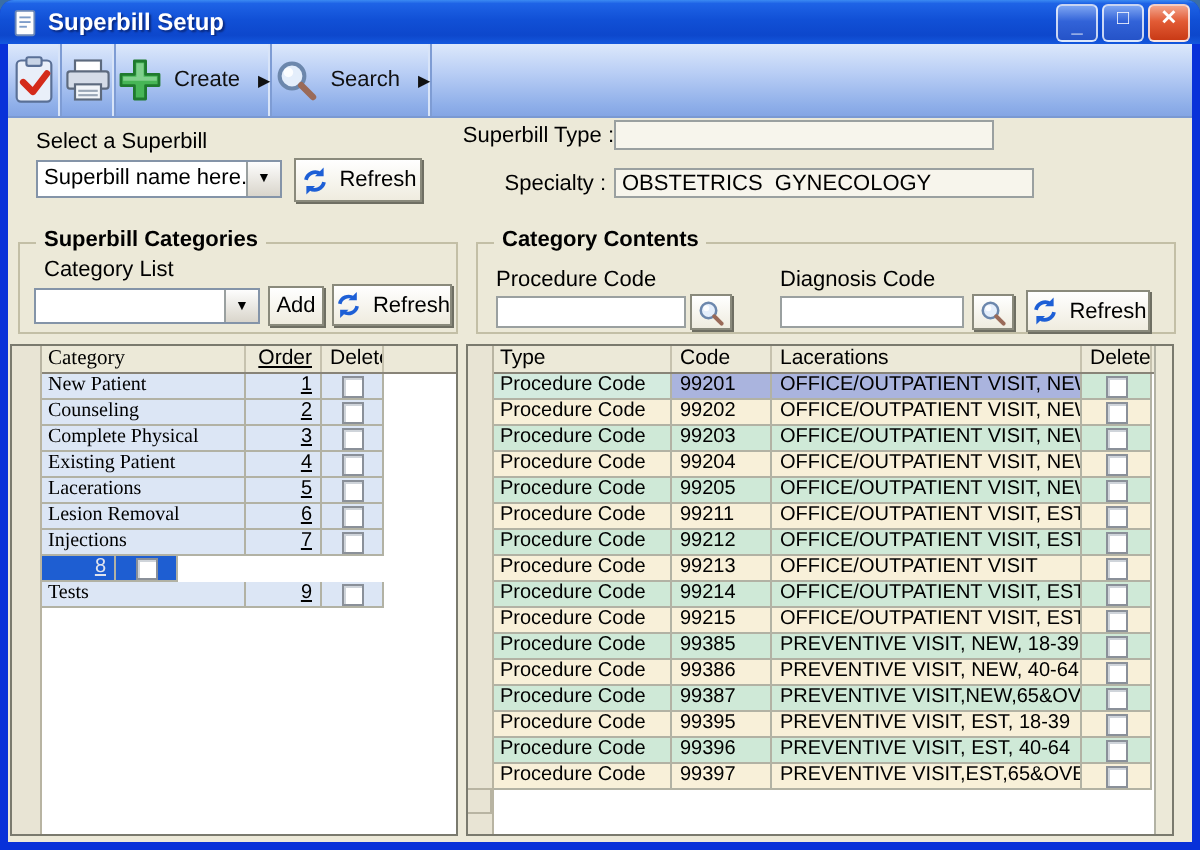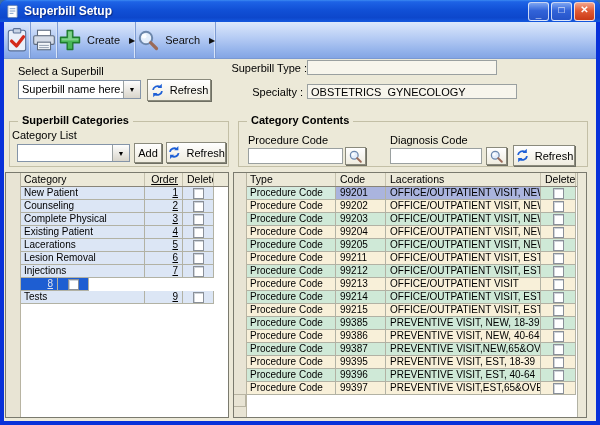--- a/index.html
+++ b/index.html
@@ -63,21 +63,21 @@
   .gc{box-sizing:border-box;border-right:1px solid #b2b2a4;border-bottom:1px solid #b2b2a4;font-size:10px;
     line-height:12px;padding:0 4px;white-space:nowrap;overflow:hidden;color:#000;}
   .gc.ind{border-right:1px solid #b8b4a2;background:#e8e4d4;padding:0;text-align:center;font-size:7px;line-height:13px;color:#000;}
   .cbx{display:inline-block;width:11px;height:11px;background:#fff;border:1px solid #8a9099;
     box-shadow:inset 1px 1px 0 #cfd4da;box-sizing:border-box;margin-top:1px;}
   .c-center{text-align:center;padding:0;}
   .c-right{text-align:right;text-decoration:underline;}
 
   
   .lg .col-ind{width:14px;flex:0 0 auto;}
-  .lg .col-cat{width:125px;flex:0 0 auto;}
+  .lg .col-cat{width:103px;flex:0 0 auto;font-family:Liberation Serif, serif;}
   .lg .col-ord{width:38px;flex:0 0 auto;}
   .lg .col-del{width:31px;flex:0 0 auto;}
   .lg .grow .gc{background:#dce6f5;}
   .lg .grow .gc.ind{background:#e8e4d4;}
   .lg .focuscell{background:#eef0fb !important;outline:1px dotted #444;outline-offset:-2px;}
   .lg .bluecell{background:#1e5ed2 !important;color:#dfe3ee;}
 
   
   .rg .col-ind{width:12px;flex:0 0 auto;}
   .rg .col-type{width:90px;flex:0 0 auto;}
@@ -194,21 +194,21 @@
     </div>
 
     <div class="lbl-static" style="left:219px;top:40px;width:84px;text-align:right;">Superbill Type :</div>
     <div class="field" style="left:303px;top:38px;width:190px;height:15px;"></div>
     <div class="lbl-static" style="left:215px;top:64px;width:84px;text-align:right;">Specialty :</div>
     <div class="field" style="left:303px;top:62px;width:210px;height:15px;">OBSTETRICS  GYNECOLOGY</div>
 
     <div class="groupbox" style="left:5px;top:99px;width:220px;height:46px;">
       <div class="gb-title">Superbill Categories</div>
     </div>
-    <div class="lbl-static" style="left:8px;top:107px;">Category List</div>
+    <div class="lbl-static" style="left:18px;top:107px;">Category List</div>
     <div class="combo" style="left:13px;top:122px;width:113px;height:18px;">
       <div class="cb-text"></div>
       <div class="cb-btn">▼</div>
     </div>
     <div class="btn" style="left:130px;top:121px;width:28px;height:20px;">
       <span>Add</span>
     </div>
     <div class="btn" style="left:162px;top:120px;width:60px;height:21px;">
       <svg class="bic">
           <use href="#i-refresh"></use>

